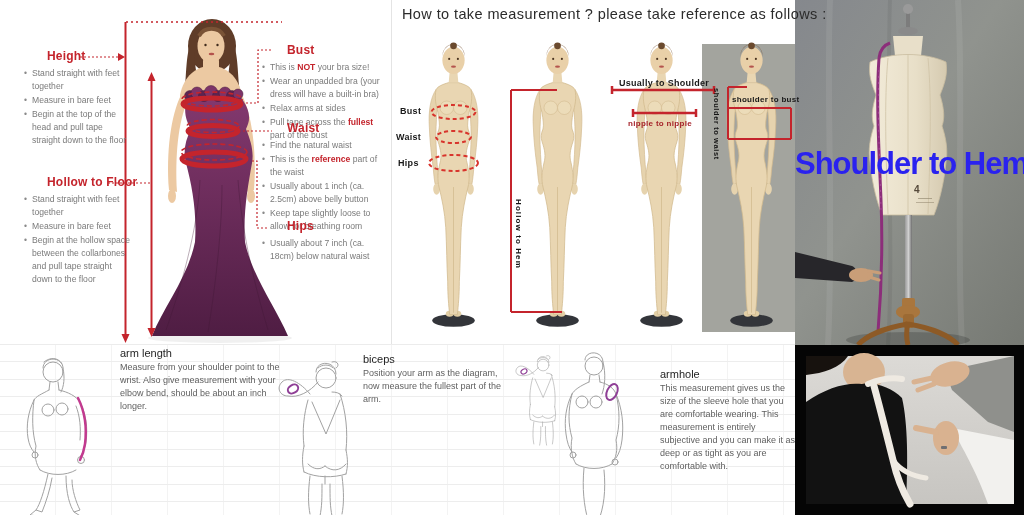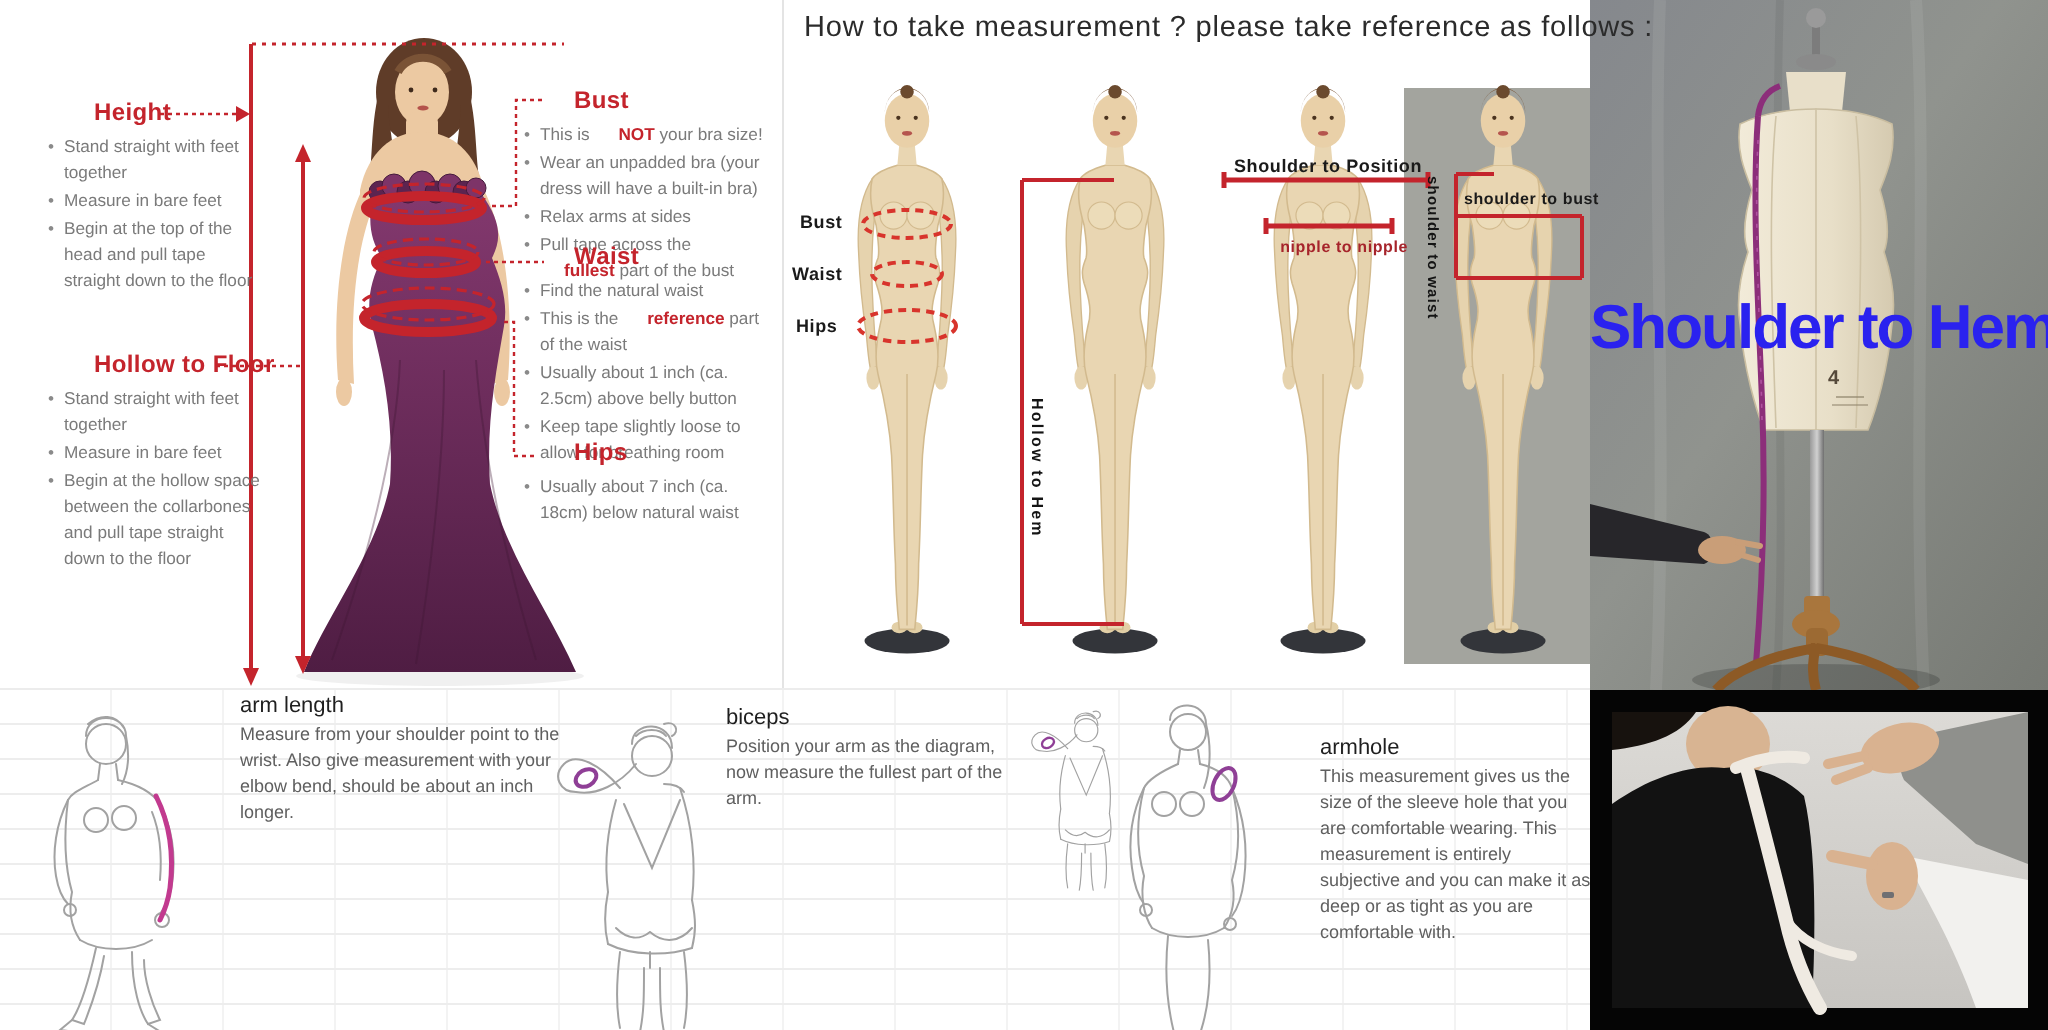--- a/index.html
+++ b/index.html
@@ -5,21 +5,21 @@
   html,body{margin:0;padding:0;background:#fff;}
   #canvas{position:relative;width:1024px;height:515px;overflow:hidden;background:#fff;
           font-family:"Liberation Sans", sans-serif;}
   .abs{position:absolute;}
   
   .rt{font-size:12px;font-weight:bold;color:#c4242c;letter-spacing:.2px;padding-left:11px;}
   
   ul.blist{list-style:none;margin:0;padding:0;font-size:8.6px;line-height:13px;color:#7a7a7a;}
   ul.blist li{position:relative;margin:0 0 1px 0;}
   ul.blist li::before{content:"\2022";position:absolute;left:-8px;top:0;color:#8a8a8a;}
-  .em{color:#c4242c;font-weight:bold;font-style:normal;margin-left:12px;}
+  .em{color:#c4242c;font-weight:bold;font-style:normal;}
   
   .hdr{font-size:14.5px;color:#2b2b2b;letter-spacing:.4px;text-align:right;}
   
   .mlabel{font-size:9px;font-weight:bold;color:#1a1a1a;letter-spacing:.3px;}
   .mlabel.red{color:#a6242b;font-size:8px;}
   .mlabel.small{font-size:8px;}
   .vlabel{font-size:7.5px;font-weight:bold;color:#141414;white-space:nowrap;
           transform:rotate(90deg);transform-origin:left top;letter-spacing:.6px;}
   .vlabel.big{font-size:8px;letter-spacing:1.1px;}
   
@@ -321,22 +321,22 @@
   </ul>
 
   <div class="abs hdr" style="left:402px;top:6px;z-index:2">How to take measurement ?  please take reference as follows :</div>
 
   <div class="abs mlabel" style="left:400px;top:106px;z-index:2">Bust</div>
   <div class="abs mlabel" style="left:396px;top:132px;z-index:2">Waist</div>
   <div class="abs mlabel" style="left:398px;top:158px;z-index:2">Hips</div>
 
   <div class="abs vlabel big" style="left:523px;top:199px;z-index:2">Hollow to Hem</div>
 
-  <div class="abs mlabel" style="left:604px;top:78px;width:120px;text-align:center;z-index:2">Shoulder to Position</div>
-  <div class="abs mlabel red" style="left:628px;top:119px;width:76px;text-align:right;z-index:2">nipple to nipple</div>
+  <div class="abs mlabel" style="left:604px;top:78px;width:120px;text-align:center;z-index:2">Usually to Shoulder</div>
+  <div class="abs mlabel red" style="left:628px;top:119px;width:76px;text-align:left;z-index:2">nipple to nipple</div>
 
   <div class="abs vlabel" style="left:721px;top:88px;z-index:2">shoulder to waist</div>
   <div class="abs mlabel small" style="left:732px;top:95px;z-index:2">shoulder to bust</div>
 
   <div class="abs hemtext" style="left:795px;top:146px;width:229px;z-index:2">Shoulder to Hem</div>
   <div class="abs sizetag" style="left:914px;top:184px;z-index:2">4</div>
 
   <div class="abs btitle" style="left:120px;top:347px;z-index:2">arm length</div>
   <div class="abs bbody" style="left:120px;top:361px;width:162px;z-index:2">Measure from your shoulder point to the wrist. Also give measurement with your elbow bend, should be about an inch longer.</div>
 

